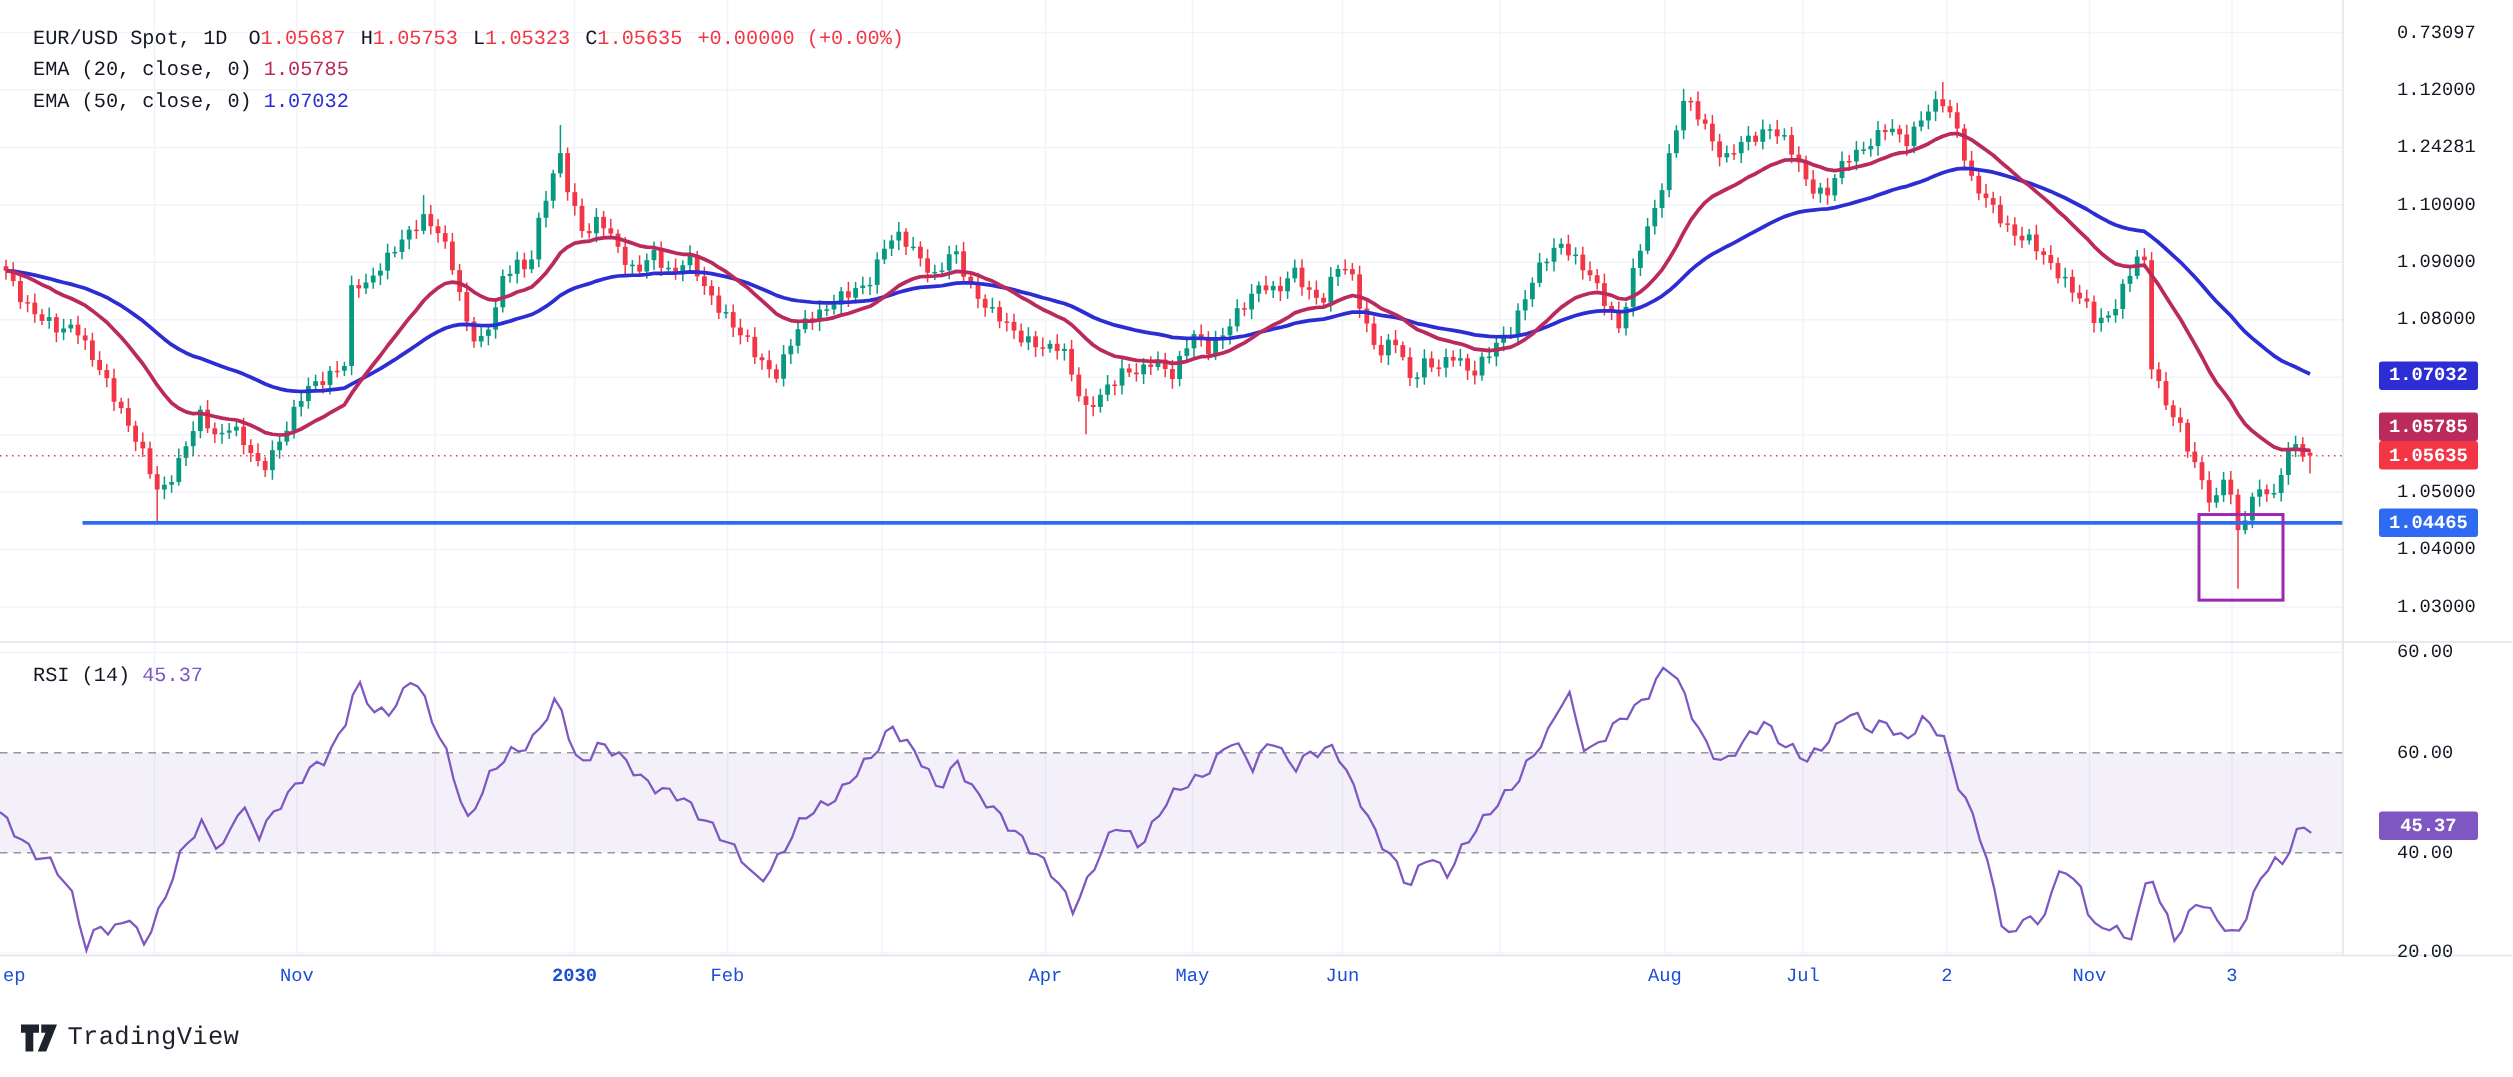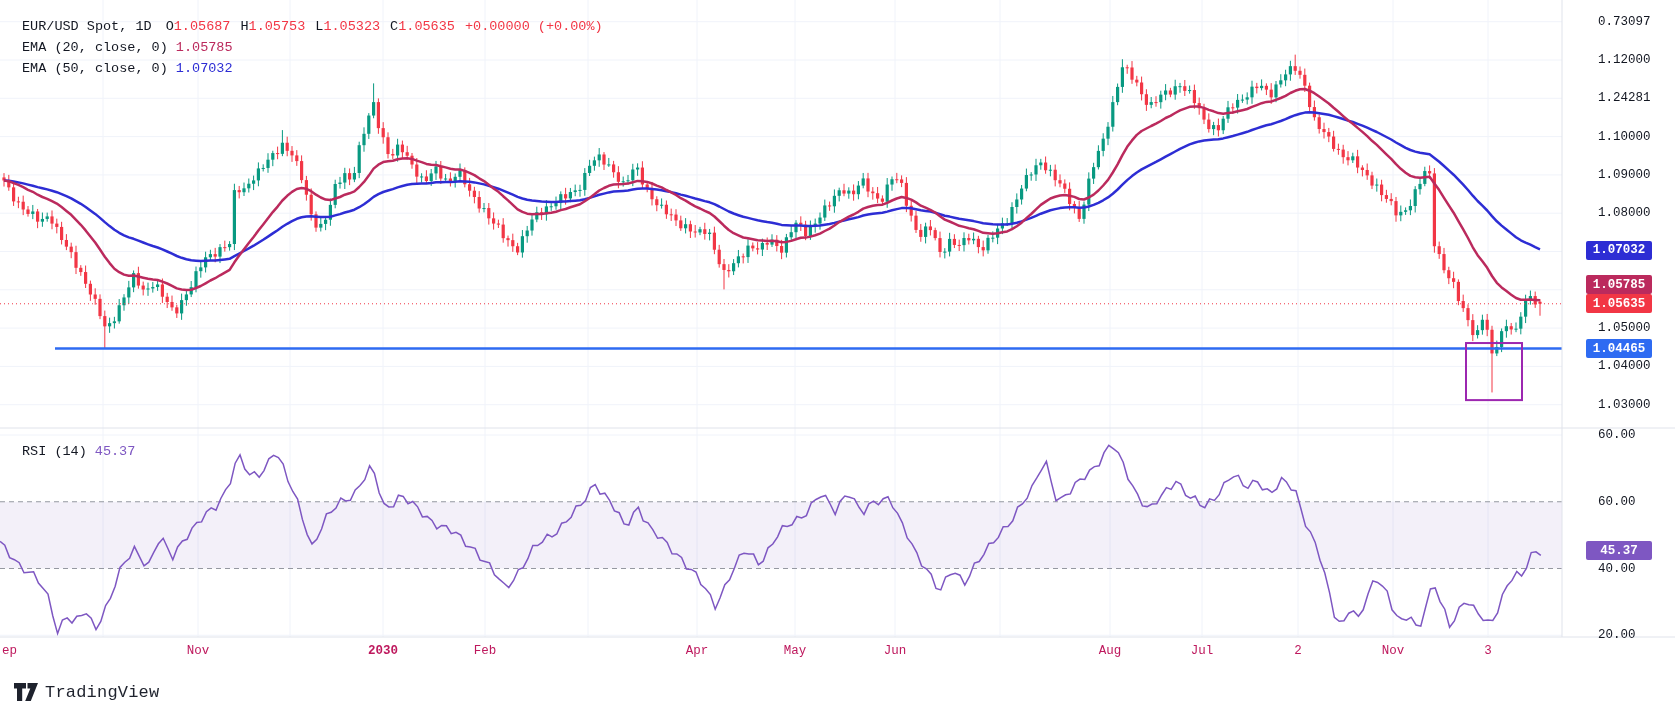--- a/index.html
+++ b/index.html
@@ -12,21 +12,21 @@
   .lrow .pair{margin-right:10px;}
   .lrow .k{color:#131722;}
   .red{color:#f23645;}
   .val-ema20{color:#bb2a5d;margin-left:8px;}
   .val-ema50{color:#2d2dd4;margin-left:8px;}
   .val-rsi{color:#7e57c2;margin-left:8px;}
   .rsi-legend{position:absolute;left:22px;top:444px;z-index:5;display:flex;font-size:13.5px;align-items:center;text-align:center;}
   .axis-label{position:absolute;left:1598px;width:70px;font-size:12.5px;color:#131722;z-index:4;}
   .badge{position:absolute;left:1586px;width:66px;height:19px;border-radius:2px;color:#fff;
          font-size:12.5px;font-weight:bold;display:flex;align-items:center;justify-content:center;z-index:6;}
-  .time-label{position:absolute;font-size:12.5px;color:#be185d;top:644px;transform:translateX(-50%);z-index:4;}
+  .time-label{position:absolute;font-size:12.5px;color:#1d4ed8;top:644px;transform:translateX(-50%);z-index:4;}
   .time-label.left{transform:none;}
   .time-label.bold{font-weight:bold;}
   .annotation{position:absolute;left:1208px;top:350px;font-size:26px;color:#2e6bf2;z-index:5;}
   .footer{position:absolute;left:13px;top:682px;display:flex;align-items:center;z-index:5;}
   .footer .brand{font-size:17px;color:#1e222d;margin-left:6px;letter-spacing:.2px;}
   .scale-hit{position:absolute;z-index:3;}
 </style>
 </head>
 <body>
 

